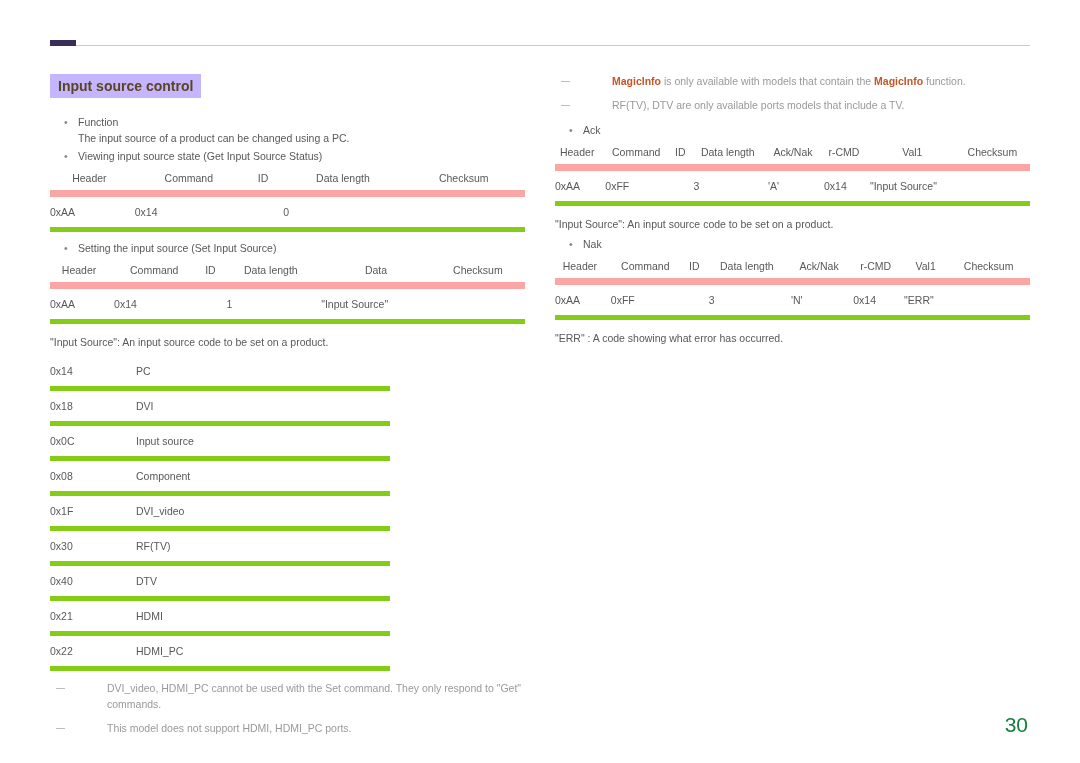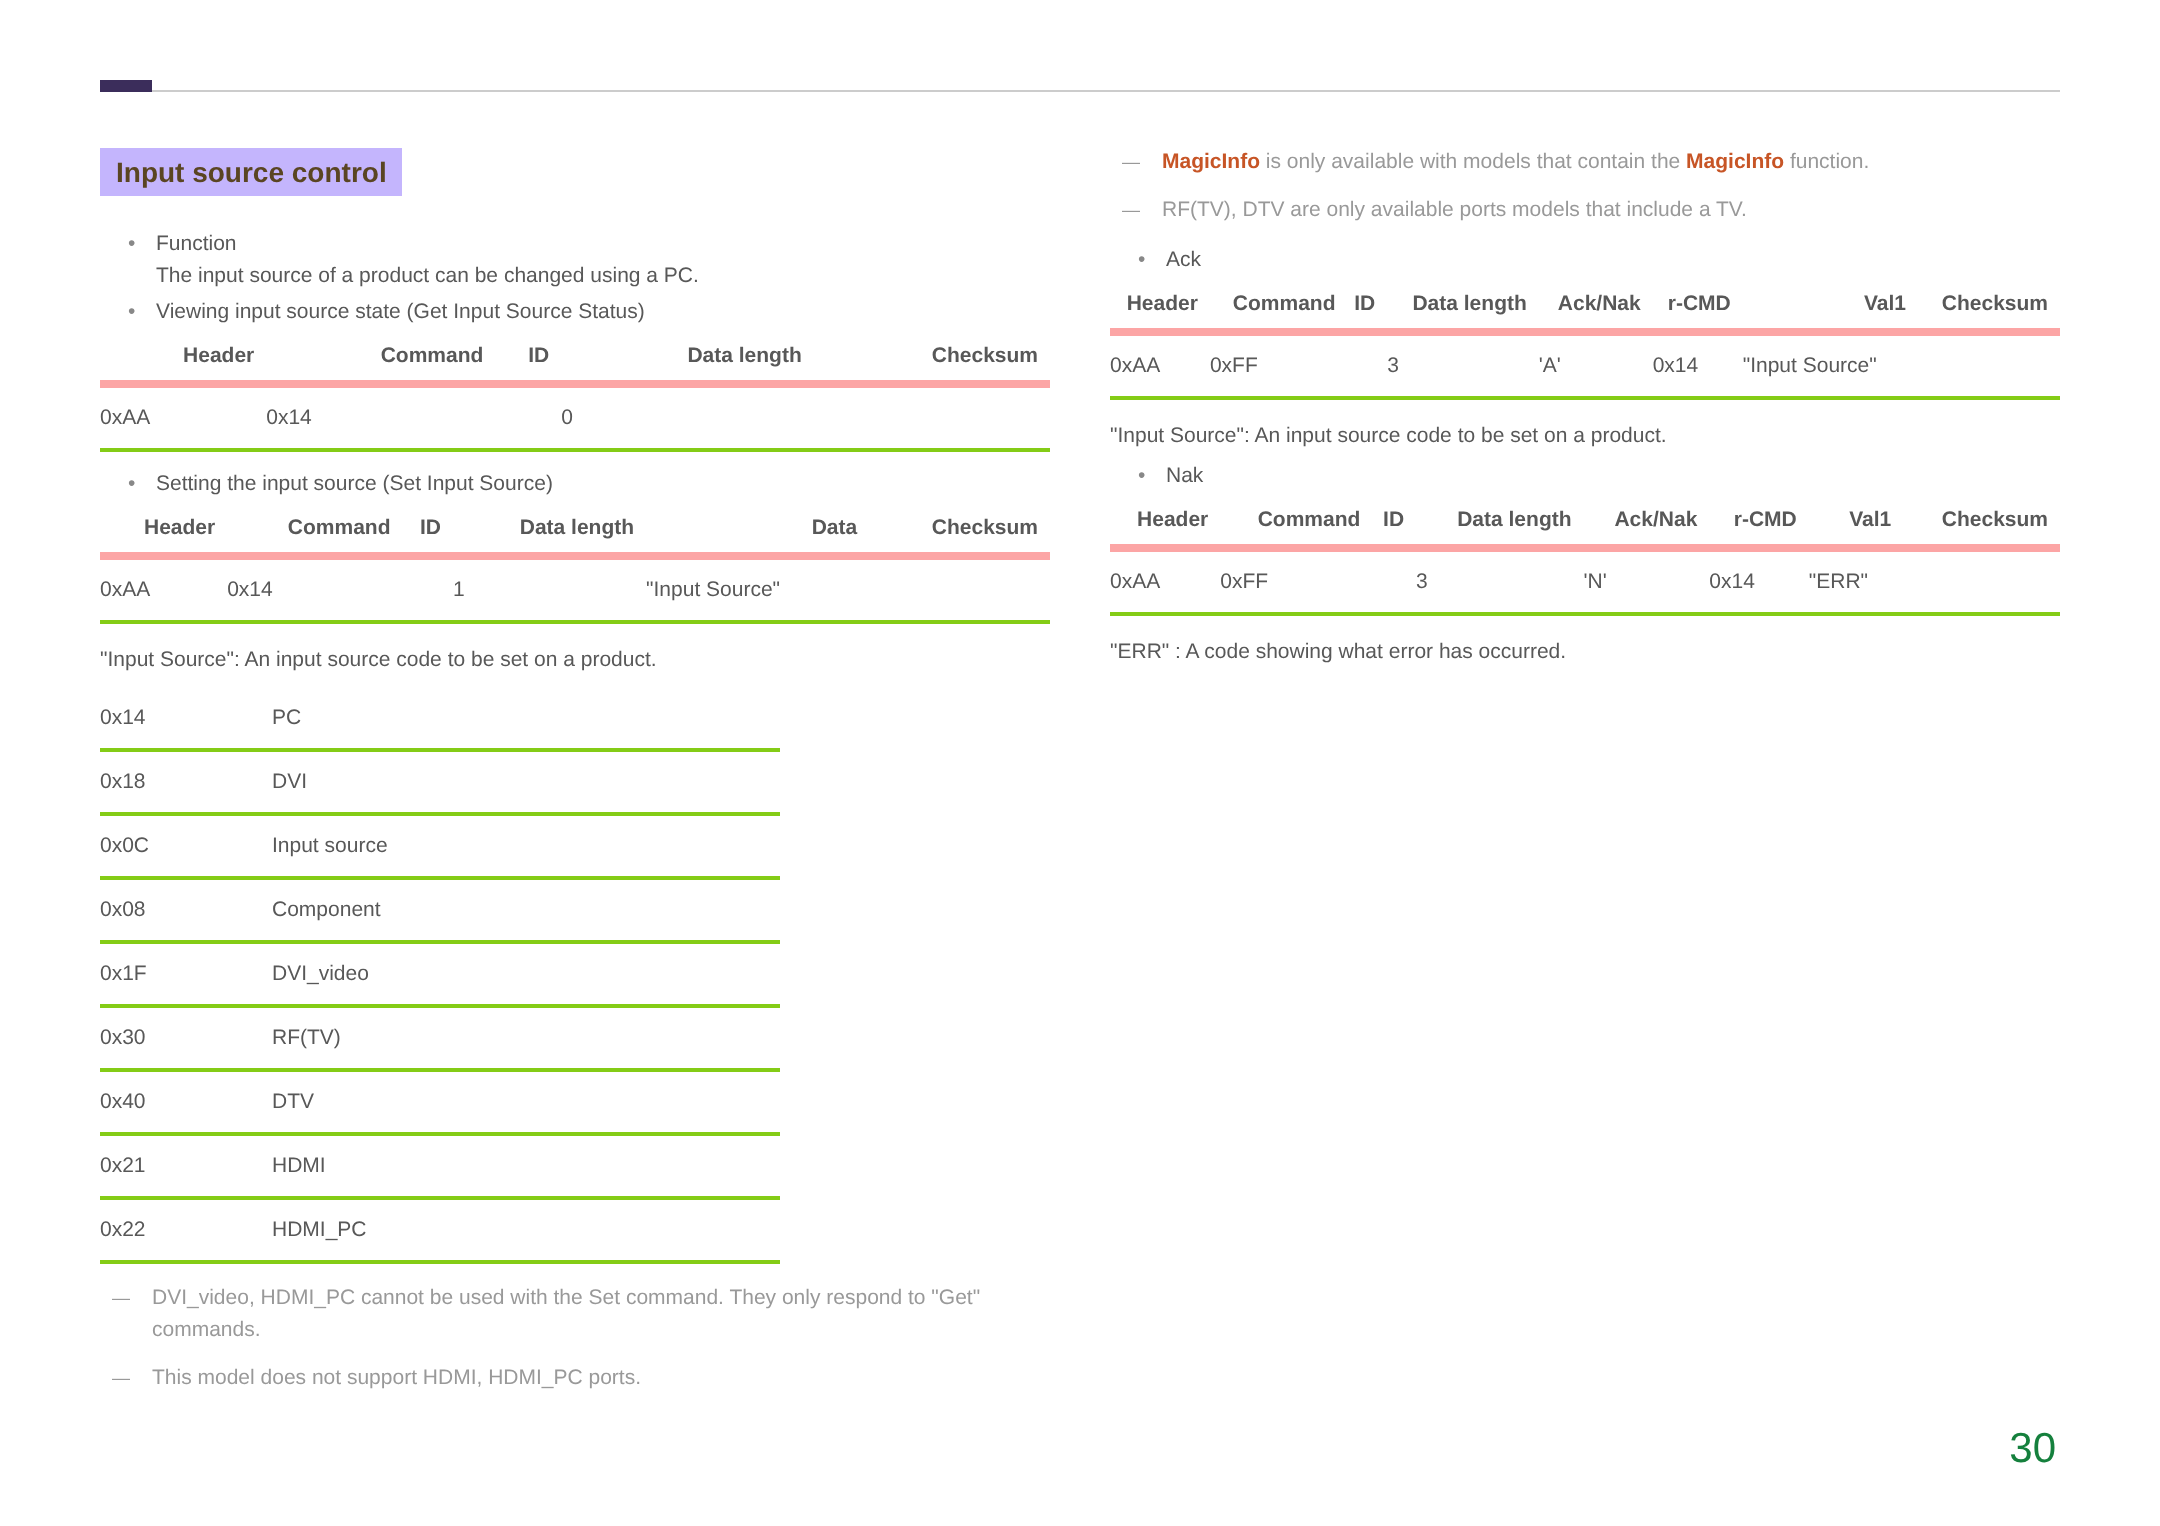--- a/index.html
+++ b/index.html
@@ -36,29 +36,29 @@
       font-size: 14px;
       padding: 4px 8px;
       display: inline-block;
       margin-bottom: 12px;
     }
     .bullet-row { display: flex; margin: 6px 0 4px 14px; }
     .bullet { width: 14px; color: #888; }
     .indent-text { margin-left: 28px; }
     .dash-row { display: flex; margin: 8px 0 0 6px; }
     .dash { width: 20px; color: #999; font-size: 9px; padding-top: 2px; }
-    .dash-text { flex: 1; color: #999; line-height: 1.5; }
+    .dash-text { flex: 1; color: #999; line-height: 1.5; margin-left: 31px; }
     table {
       width: 100%;
       border-collapse: collapse;
       margin: 4px 0 10px 0;
       font-size: 10.5px;
     }
-    th { text-align: right; font-weight: bold; color: #585858; padding: 6px 6px 6px 0; border-bottom: 4px solid #fca5a5; }
-    td { text-align: left; color: #585858; padding: 9px 6px 9px 0; border-bottom: 2px solid #84cc16; }
+    th { text-align: center; font-weight: normal; color: #585858; padding: 6px 6px 6px 0; border-bottom: 7px solid #fca5a5; }
+    td { text-align: left; color: #585858; padding: 9px 6px 9px 0; border-bottom: 5px solid #84cc16; }
     .codes-table { width: 340px; }
     .codes-table td:first-child { width: 86px; }
     .desc-text { margin: 12px 0 8px 0; }
     .highlight { color: #c75526; font-weight: bold; }
     .page-num {
       position: absolute;
       right: 52px;
       bottom: 26px;
       font-size: 21px;
       color: #15803d;

